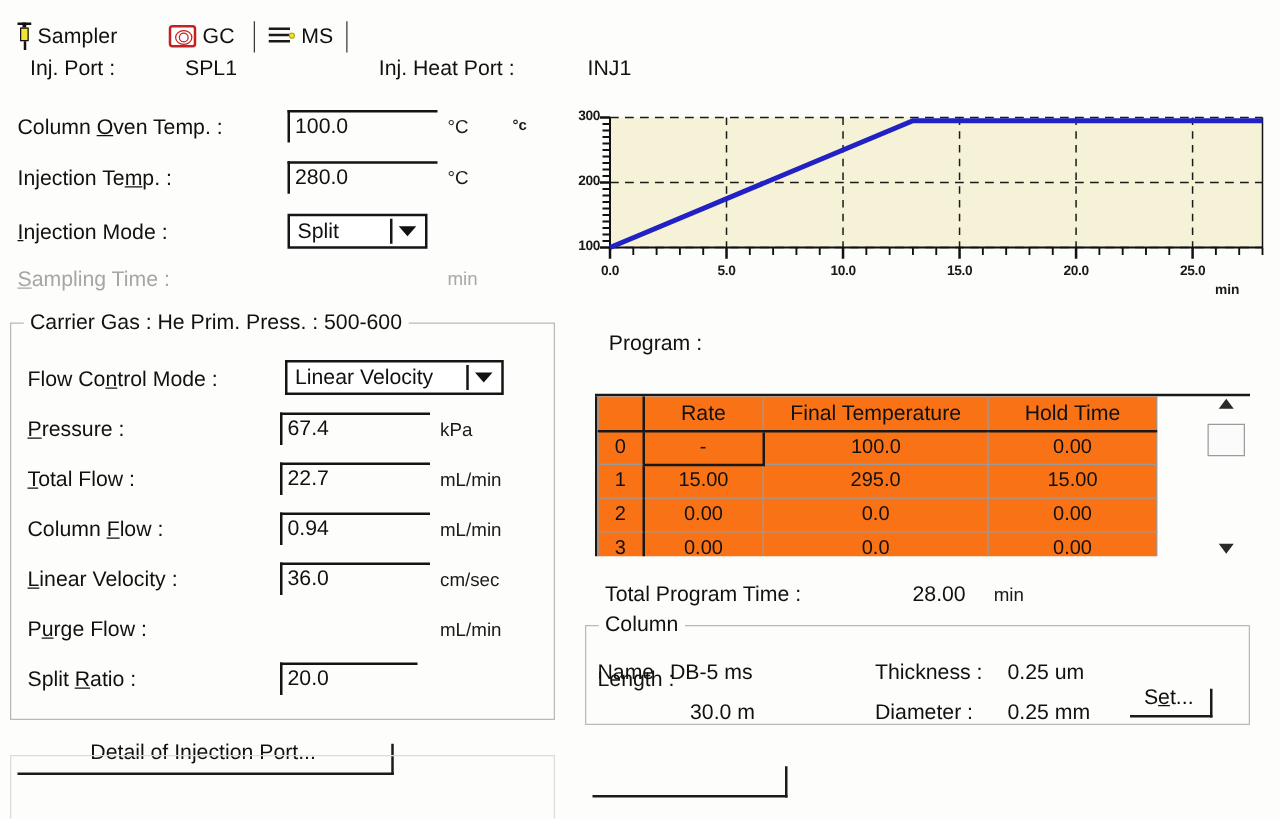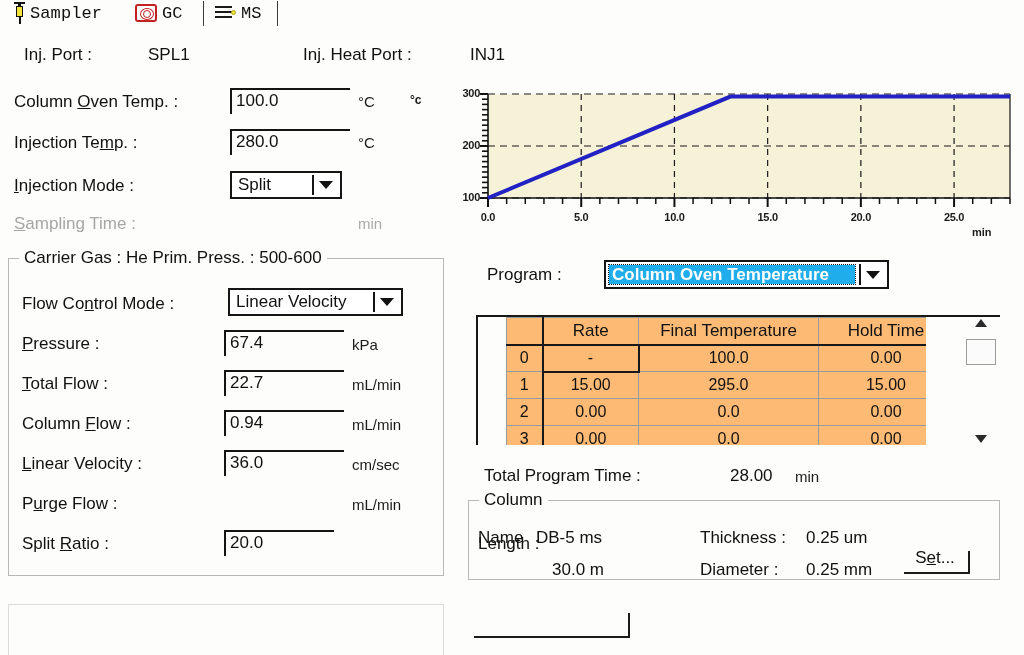--- a/index.html
+++ b/index.html
@@ -10,21 +10,21 @@
     background: #ffffff;
     font-family: "Liberation Sans", sans-serif;
   }
   #root {
     position: relative;
     width: 1024px; height: 655px;
     background: #fdfdfb;
   }
 
   
-  .tabstrip { position: absolute; left: 0; top: 0; width: 860px; height: 28px; font-family: Liberation Mono, monospace; }
+  .tabstrip { position: absolute; left: 0; top: 16px; width: 860px; height: 28px; }
   .tab { position: absolute; top: 0; height: 26px; display: flex; align-items: center; gap: 5px;
          font-size: 17px; color: #101010; }
   .tab-sep { position: absolute; top: 1px; width: 1px; height: 25px; background: #3a3a3a; }
   .tab-label { letter-spacing: 0.1px; }
 
   .ico { display: inline-block; position: relative; }
 
   
   .ico-syringe { width: 11px; height: 22px; }
   .ico-syringe .barrel { position: absolute; left: 2px; top: 4px; width: 7px; height: 11px;
@@ -82,21 +82,21 @@
   .btn .shadow-b { position: absolute; left: 4px; bottom: 0; right: 0; height: 2px; background: #1b1b1b; }
   .btn .shadow-r { position: absolute; right: 0; top: 3px; bottom: 0; width: 2px; background: #1b1b1b; }
 
   
   #chart { position: absolute; }
   .ytick-lbl, .xtick-lbl { position: absolute; font-size: 11px; font-weight: bold;
         color: #1a1a1a; white-space: nowrap; letter-spacing: -0.3px; }
   .axis-unit { position: absolute; font-size: 11px; font-weight: bold; color: #1a1a1a; }
 
   
-  .ptable { position: absolute; border-collapse: collapse; background: #fdba74; margin-left: 28px; }
+  .ptable { position: absolute; border-collapse: collapse; background: #f97316; }
   .ptable td, .ptable th { border: 1px solid #9a9a9a; font-size: 16px; color: #111;
         text-align: center; font-weight: normal; padding: 0; height: 27px; }
   .ptable th { border-bottom: 2px solid #181818; font-size: 17px; }
   .ptable .idx { border-right: 2px solid #181818; width: 36px; }
   .ptable tr.r0 td.rate { border: 2px solid #181818; }
   .tbl-wrap { position: absolute; overflow: hidden; border-left: 2px solid #181818; }
   .tbl-topline { position: absolute; height: 2px; background: #181818; }
 
   .sbar { position: absolute; }
   .sbar .arrow-up, .sbar .arrow-dn { position: absolute; left: 50%; transform: translateX(-50%);
@@ -319,31 +319,30 @@
 
   <div class="lbl" style="left:22px; top:534px;">
     Split <span class="ul">R</span>atio :
   </div>
   <div class="field" style="left:224px; top:530px; width:110px; height:26px;">
     <span class="topline"></span>
       <span class="stem" style="height:26px;"></span>
     <span class="fval" style="top:3px;">20.0</span>
   </div>
 
+  <div class="btn" style="left:10px; top:592px; width:305px; height:28px;">
+    <span class="btext" style="top:0;">Detail of Injection Port...</span>
+    <span class="shadow-b"></span>
+      <span class="shadow-r"></span>
+  </div>
 
   <div class="group" style="left:8px; top:604px; width:436px; height:60px; border-color:#dcdcdc;"></div>
 
   <div class="lbl" style="left:487px; top:265px;">
     Pro<span class="ul">g</span>ram :
-  </div>
-  <div class="combo" style="left:604px; top:260px; width:285px; height:29px;">
-    <span class="ctext" id="prog-sel" style="inset: 3px 32px 3px 3px; transform: none; display: flex; align-items: center; padding-left: 3px; color: rgb(255, 255, 255); font-weight: bold; outline: rgb(17, 17, 17) dotted 1px; overflow: hidden; background: rgb(31, 173, 236);">Column Oven Temperature</span>
-    <span class="cbtn">
-      <span class="caret"></span>
-    </span>
   </div>
 
   <div class="tbl-topline" style="left:476px; top:315px; width:524px;"></div>
   <div class="tbl-wrap" style="left:476px; top:317px; width:450px; height:128px;">
     <table class="ptable" id="prog-table" style="left:0; top:0; width:448px;">
       <thead>
         <tr>
           <th class="idx"></th>
           <th style="width:96px;">Rate</th>
           <th style="width:180px;">Final Temperature</th>

